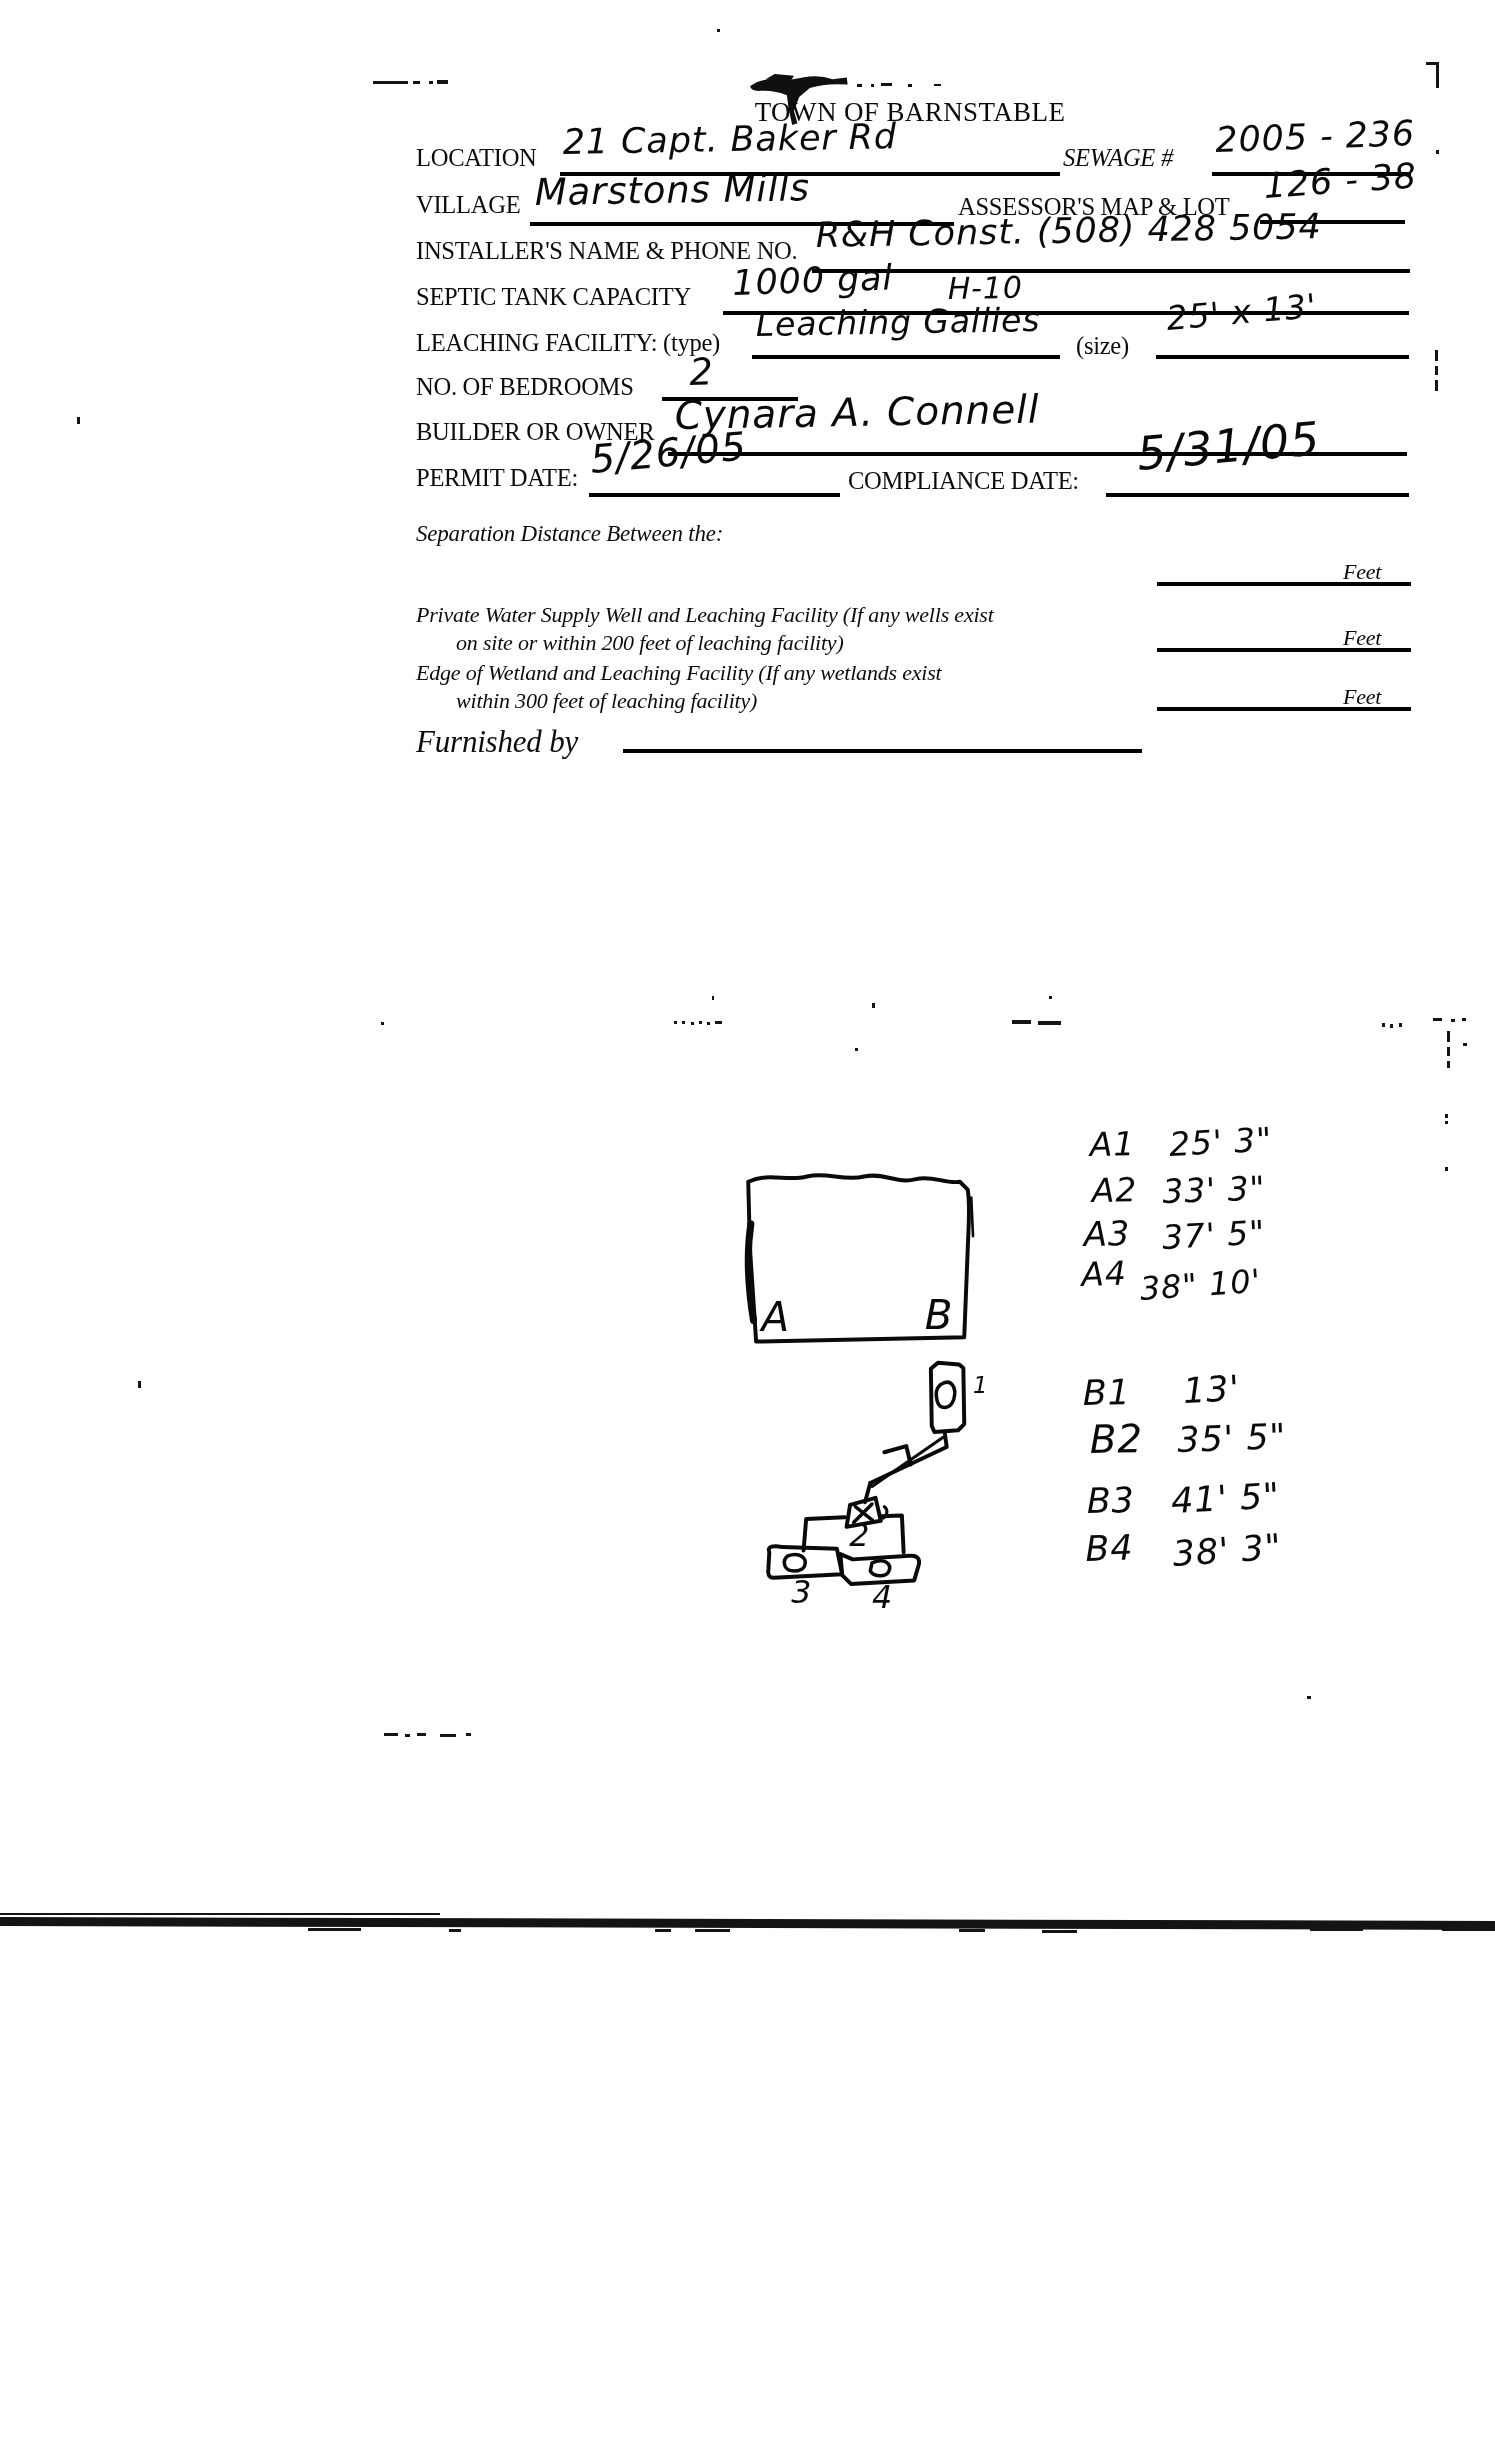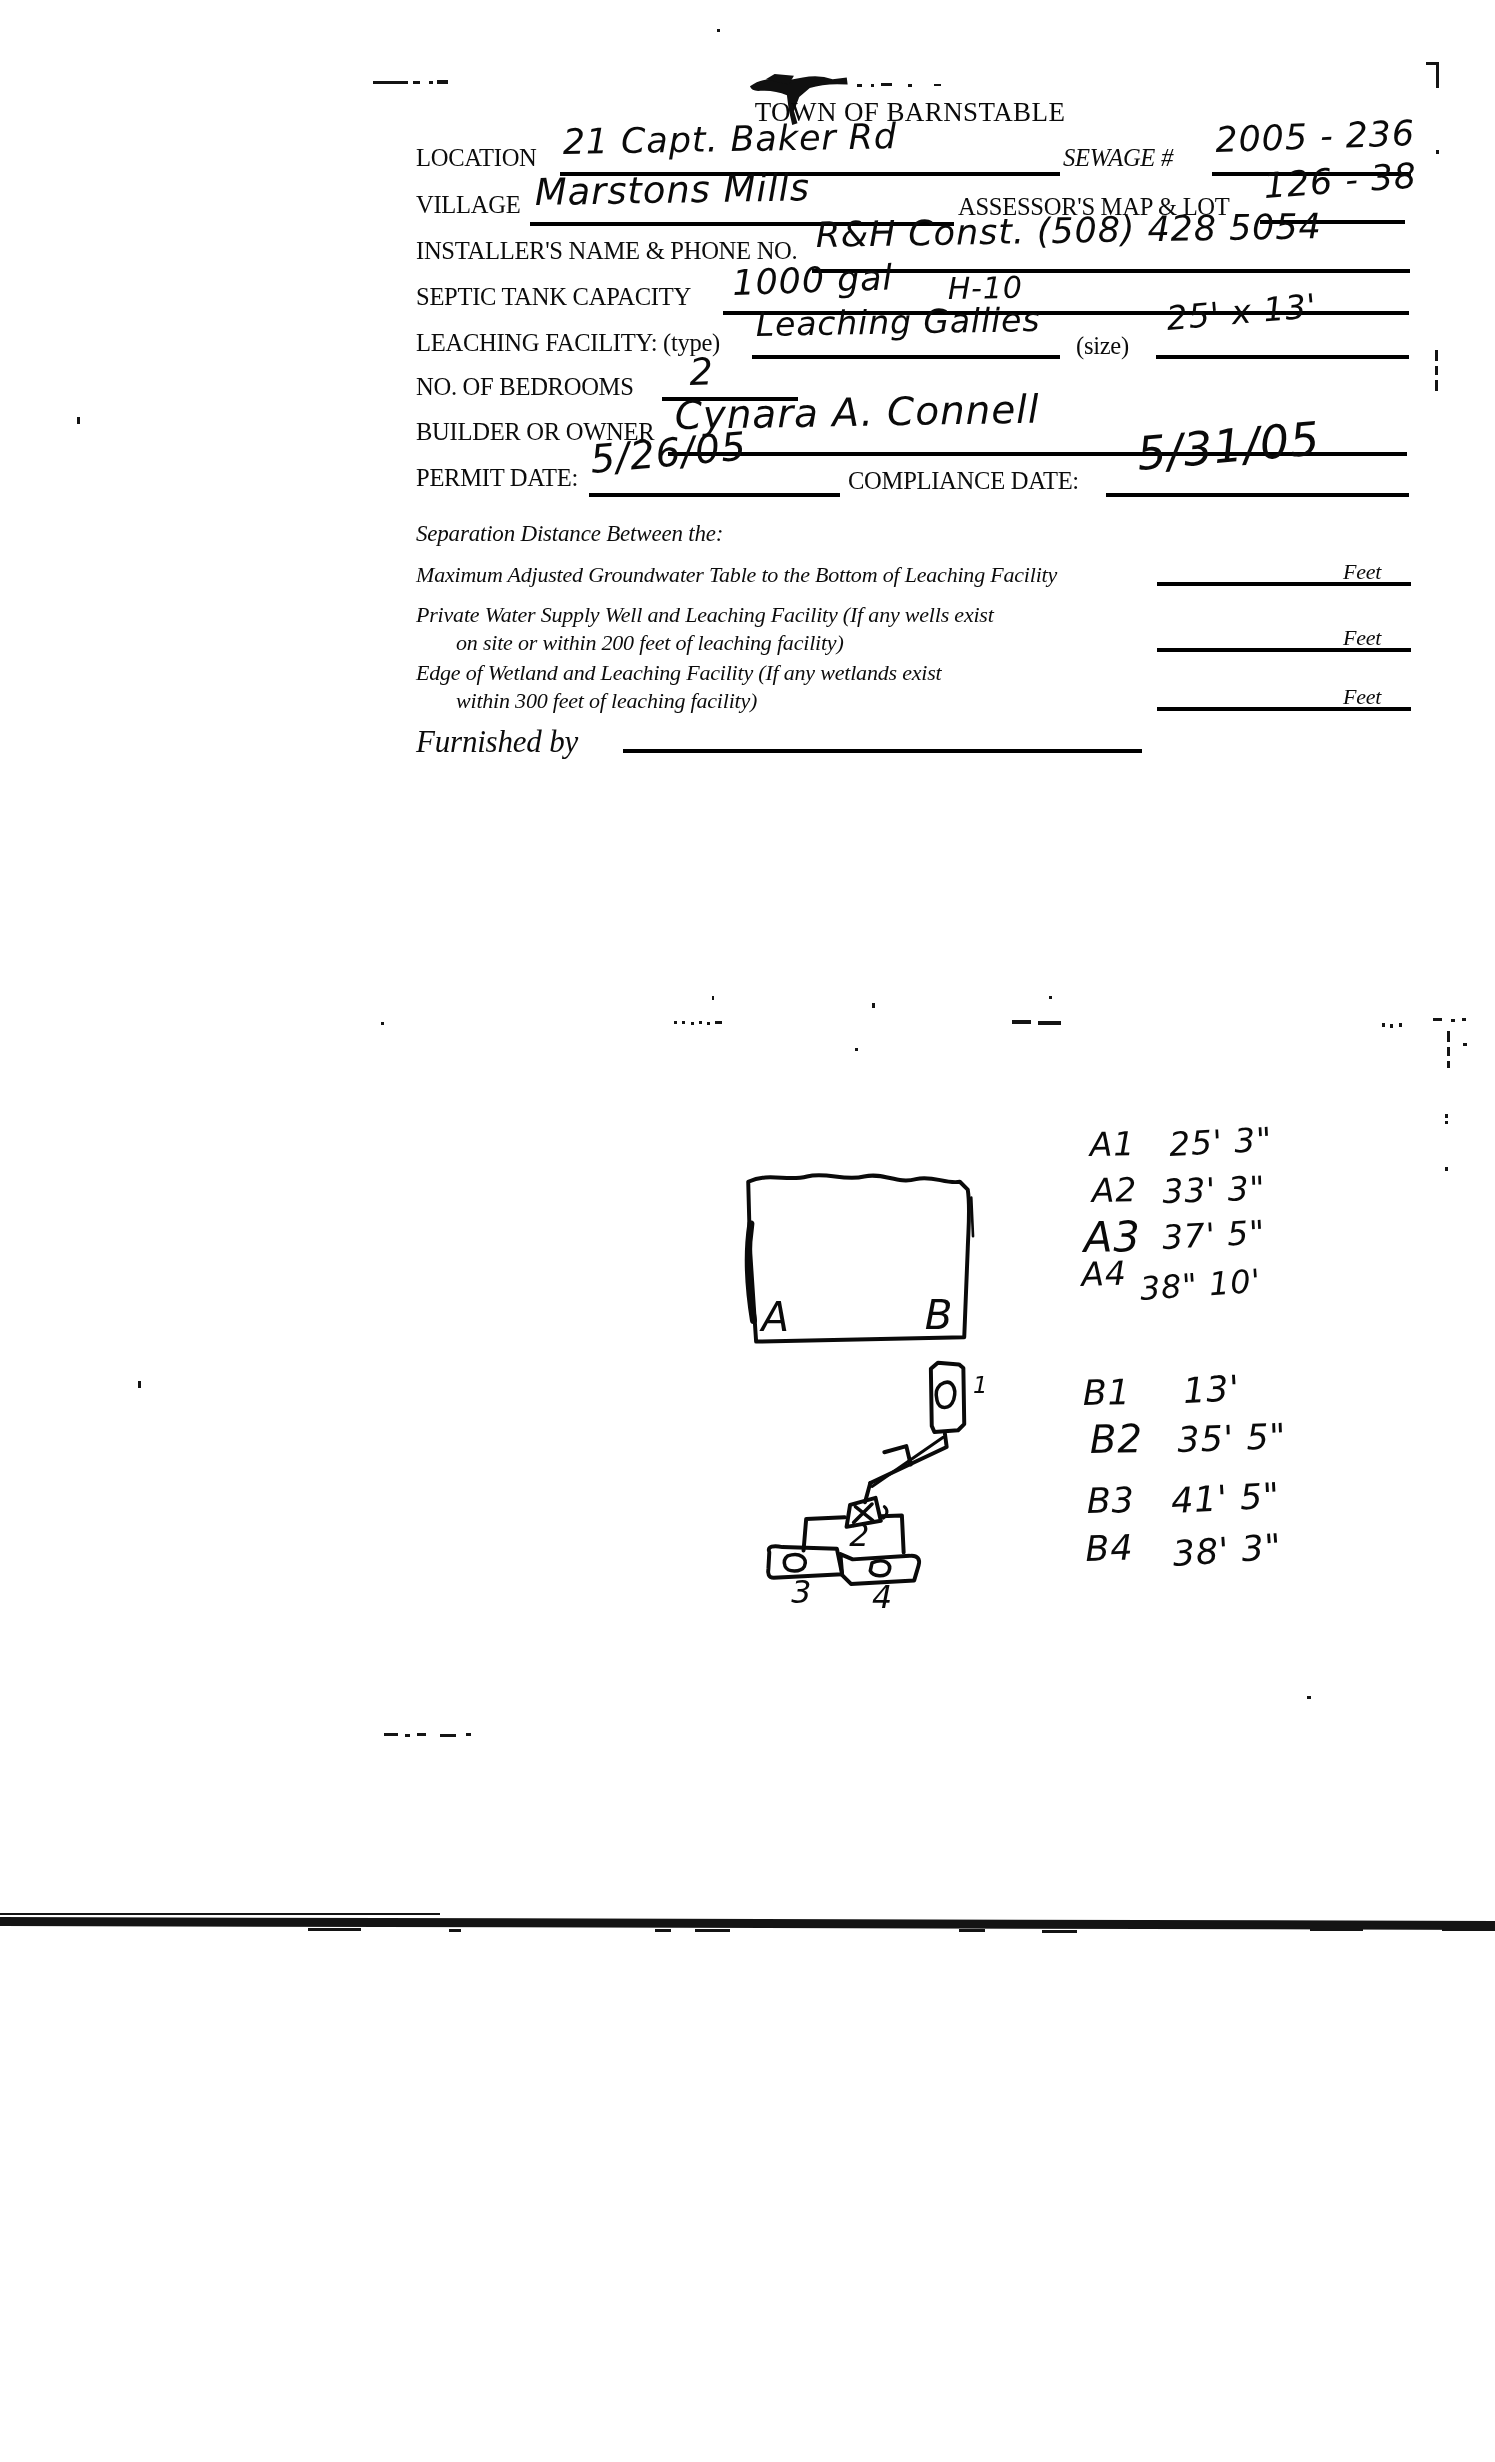--- a/index.html
+++ b/index.html
@@ -86,21 +86,20 @@
 
   <div class="lbl" style="left:416px;top:464px;">PERMIT DATE:</div>
   <div class="hw" style="left:592px;top:440px;font-size:39px;transform:rotate(-5deg);">5/26/05</div>
   <div class="rule" style="left:589px;top:493px;width:251px;"></div>
   <div class="lbl" style="left:848px;top:467px;text-align:right;">COMPLIANCE DATE:</div>
   <div class="hw" style="left:1139px;top:431px;font-size:46px;transform:rotate(-5deg);">5/31/05</div>
   <div class="rule" style="left:1106px;top:493px;width:303px;"></div>
 
   <div class="lbl sep" style="left:416px;top:521px;font-size:23px;">Separation Distance Between the:</div>
 
-  <div class="lbl sep" style="left:416px;top:562px;">Maximum Adjusted Groundwater Table to the Bottom of Leaching Facility</div>
   <div class="lbl sep" style="left:1343px;top:559px;">Feet</div>
   <div class="rule" style="left:1157px;top:582px;width:254px;height:4.4px;"></div>
 
   <div class="lbl sep" style="left:416px;top:602px;">Private Water Supply Well and Leaching Facility  (If any wells exist</div>
   <div class="lbl sep" style="left:456px;top:630px;">on site or within 200 feet of leaching facility)</div>
   <div class="lbl sep" style="left:1343px;top:625px;">Feet</div>
   <div class="rule" style="left:1157px;top:648px;width:254px;height:4.4px;"></div>
 
   <div class="lbl sep" style="left:416px;top:660px;">Edge of Wetland and Leaching Facility (If any wetlands exist</div>
   <div class="lbl sep" style="left:456px;top:688px;">within 300 feet of leaching facility)</div>
@@ -168,21 +167,21 @@
 
     <path class="stroke" d="M136,468 L150,474 L215,470 C224,469 227,474 225,481 L220,498 L148,502 L138,492 Z"></path>
     <path class="stroke" style="stroke-width:4;" d="M172,478 C186,472 195,479 191,488 C187,495 173,494 170,487 Z"></path>
     <text class="sketch-label" x="172" y="529" font-size="36">4</text>
   </svg>
 
   <div class="hw" style="left:1090px;top:1128px;font-size:33px;transform:rotate(-1deg);">A1</div>
   <div class="hw" style="left:1170px;top:1128px;font-size:33px;transform:rotate(-3deg);">25' 3"</div>
   <div class="hw" style="left:1092px;top:1174px;font-size:33px;transform:rotate(-1deg);">A2</div>
   <div class="hw" style="left:1163px;top:1175px;font-size:33px;transform:rotate(-2deg);">33' 3"</div>
-  <div class="hw" style="left:1084px;top:1217px;font-size:42px;transform:rotate(-1deg);">A3</div>
+  <div class="hw" style="left:1084px;top:1217px;font-size:34px;transform:rotate(-1deg);">A3</div>
   <div class="hw" style="left:1163px;top:1221px;font-size:33px;transform:rotate(-3deg);">37' 5"</div>
   <div class="hw" style="left:1082px;top:1258px;font-size:33px;transform:rotate(-2deg);">A4</div>
   <div class="hw" style="left:1141px;top:1273px;font-size:32px;transform:rotate(-4deg);">38" 10'</div>
 
   <div class="hw" style="left:1083px;top:1376px;font-size:35px;transform:rotate(-1deg);">B1</div>
   <div class="hw" style="left:1184px;top:1374px;font-size:35px;transform:rotate(-3deg);">13'</div>
   <div class="hw" style="left:1090px;top:1420px;font-size:39px;transform:rotate(-1deg);">B2</div>
   <div class="hw" style="left:1178px;top:1423px;font-size:35px;transform:rotate(-2deg);">35' 5"</div>
   <div class="hw" style="left:1087px;top:1484px;font-size:35px;transform:rotate(-1deg);">B3</div>
   <div class="hw" style="left:1172px;top:1484px;font-size:35px;transform:rotate(-3deg);">41' 5"</div>

